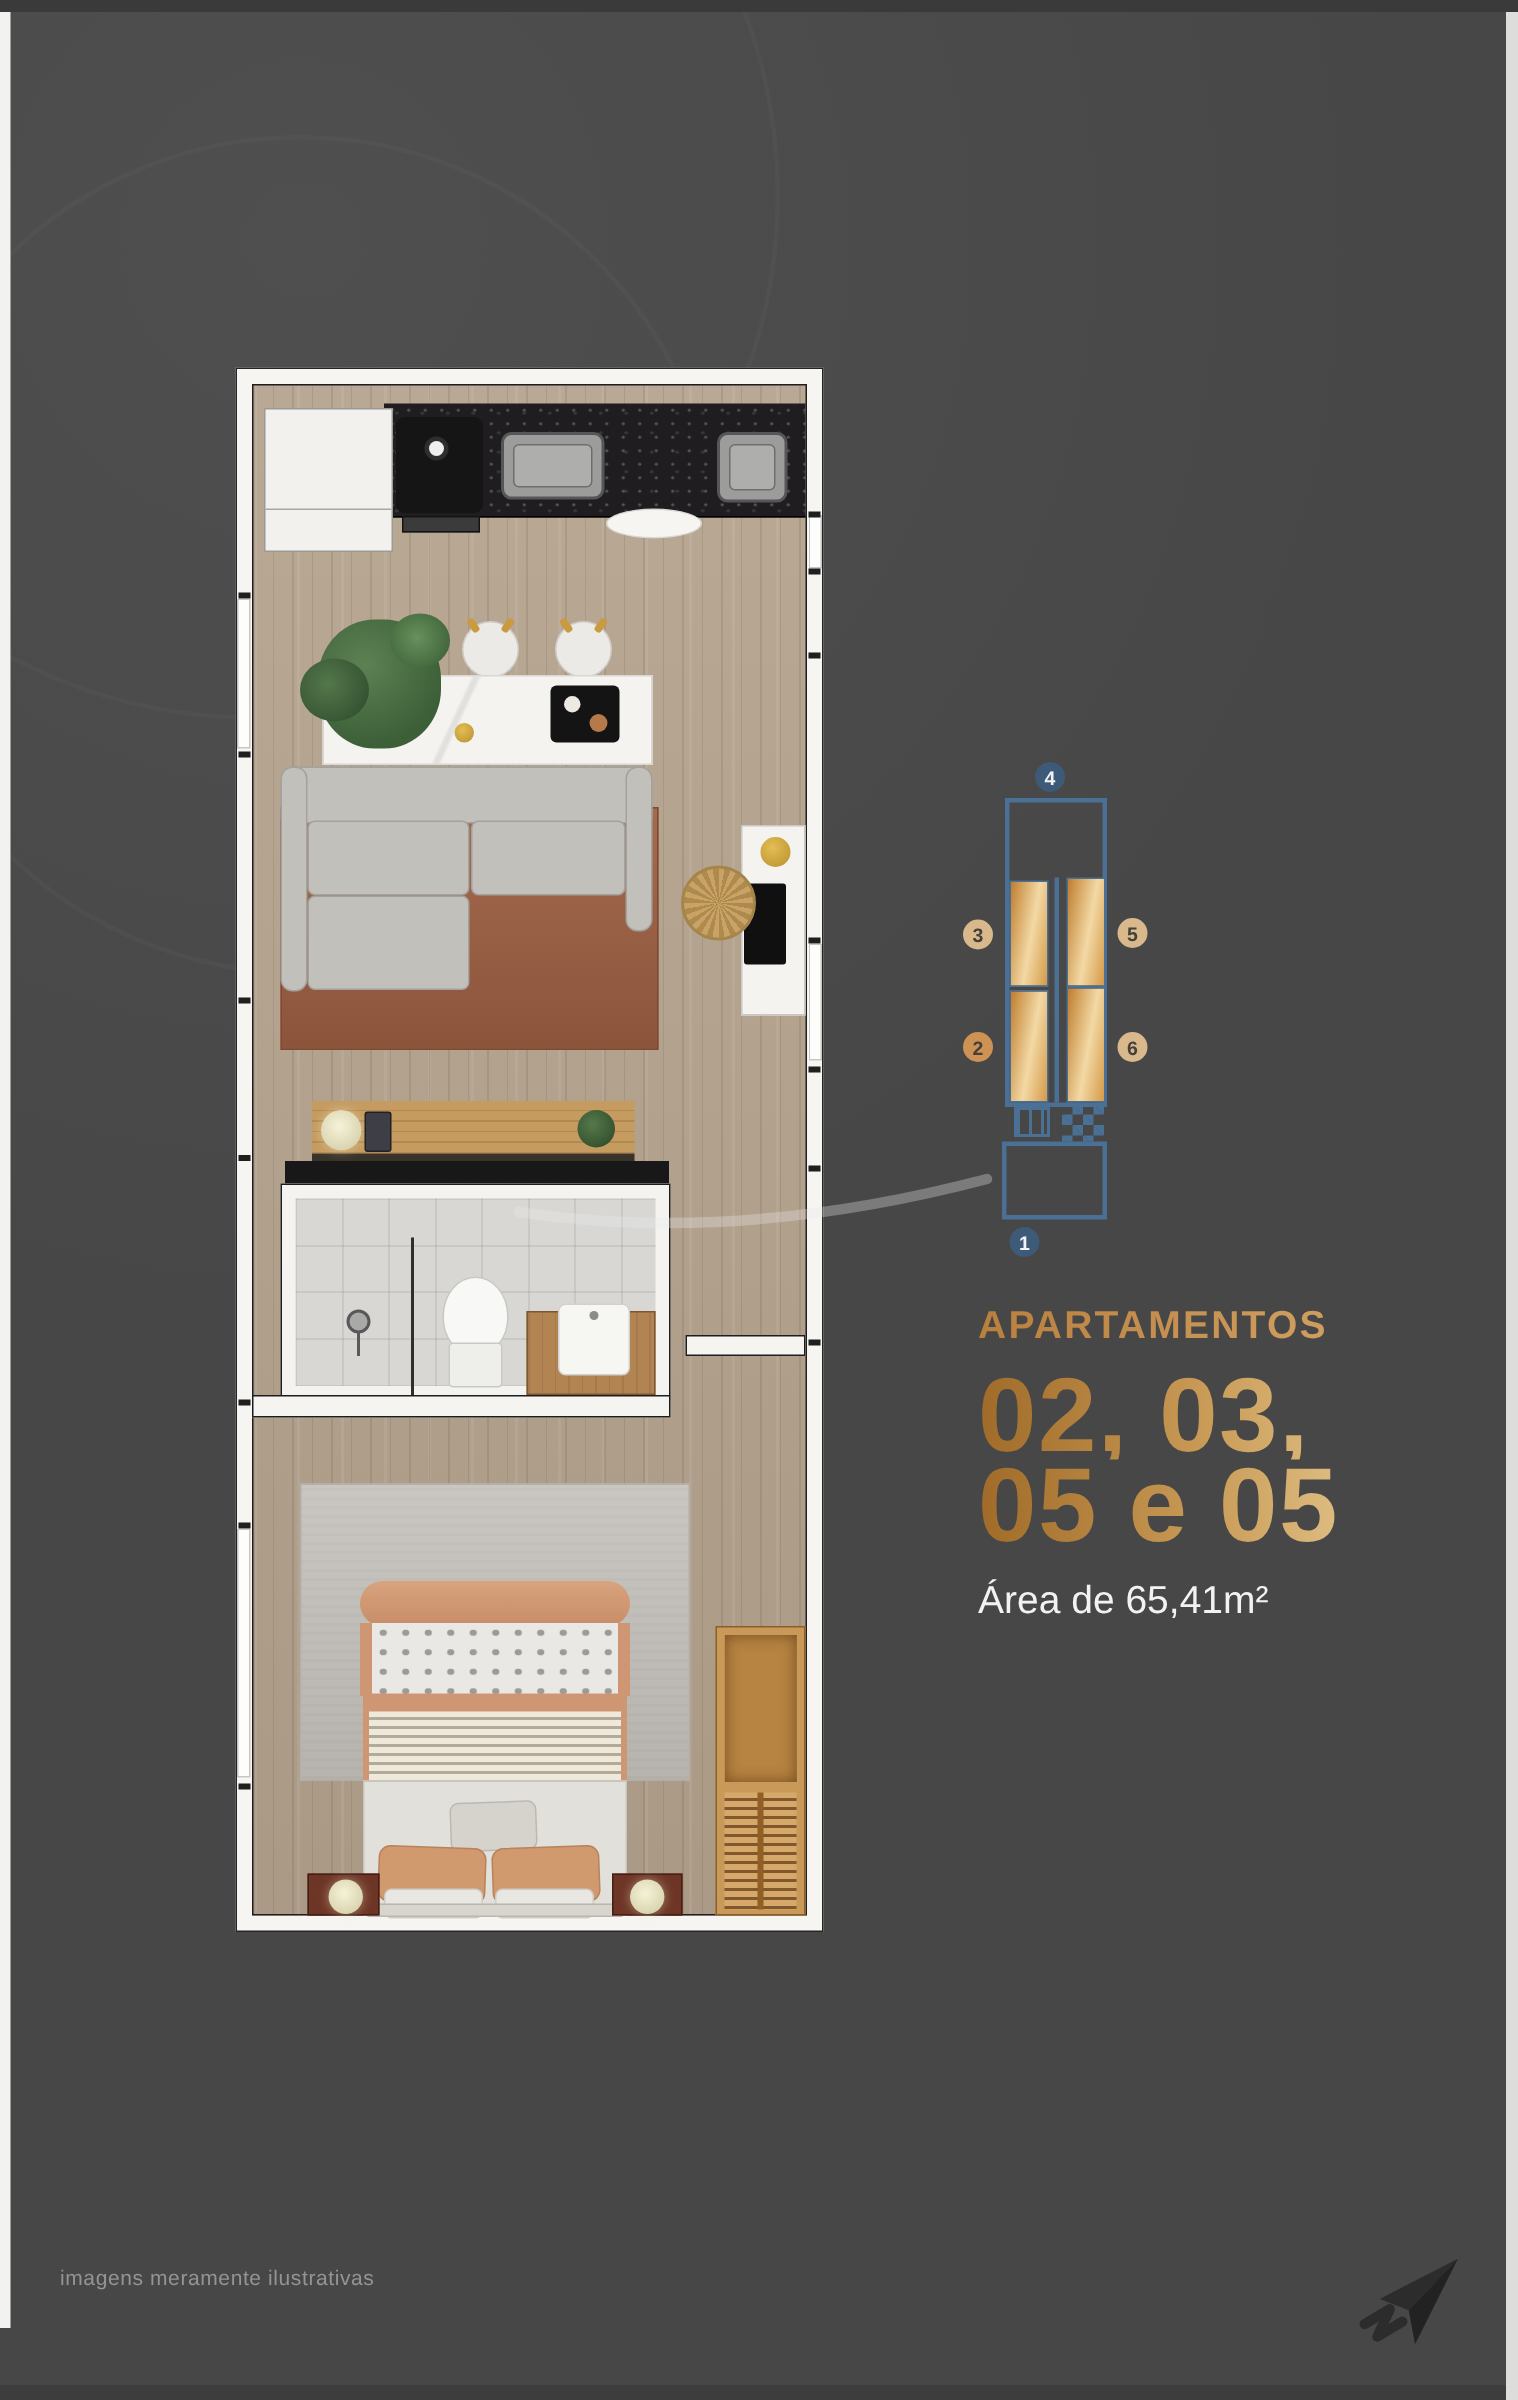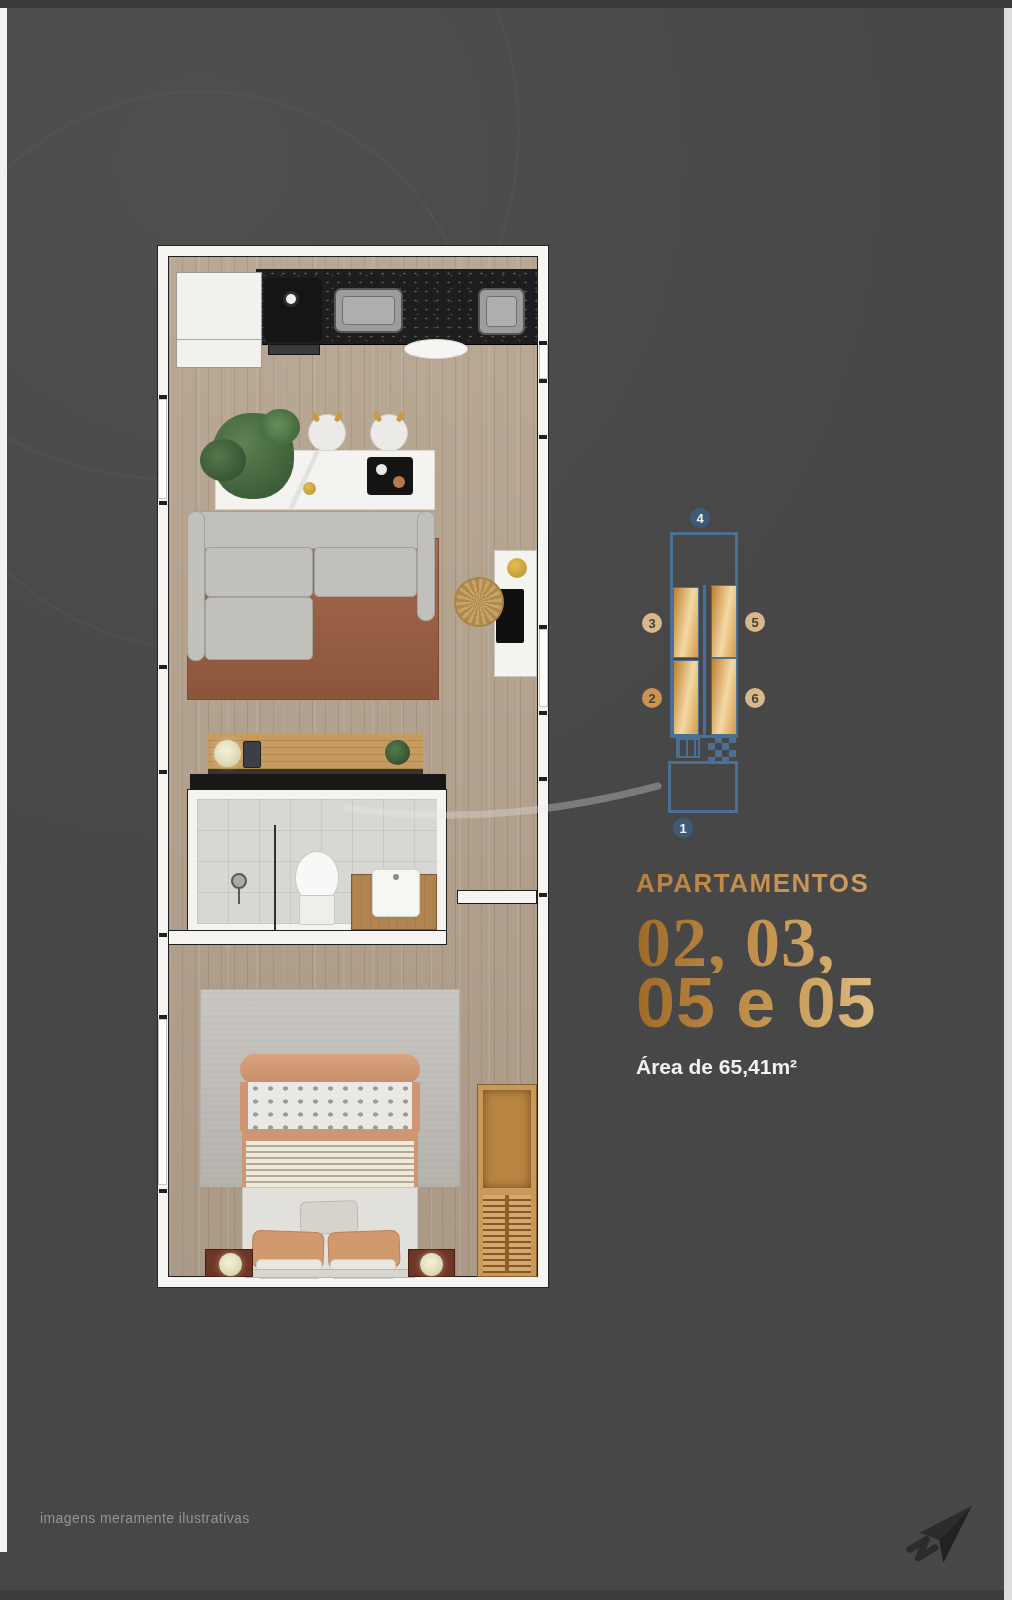--- a/index.html
+++ b/index.html
@@ -122,28 +122,28 @@
       background-position:0 0, 7px 7px; background-size:14px 14px; }
   .ud-stairs { border:2px solid #4b7095;
       background:repeating-linear-gradient(90deg, #4b7095 0 2px, rgba(0,0,0,0) 2px 8px); }
   .badge { width:20px; height:20px; border-radius:50%; font-size:13px; font-weight:bold;
            display:flex; align-items:center; justify-content:center; }
   .badge-blue { background:#3d5a78; color:#f2f2f2; }
   .badge-tan { background:#d9b88c; color:#44403a; }
   .badge-orange { background:#cd9254; color:#44403a; }
 
   
-  #info-panel { left:636px; top:868px; width:330px; z-index:10; }
+  #info-panel { left:652px; top:868px; width:330px; z-index:10; }
   .info-heading { font-size:26px; font-weight:800; letter-spacing:1.5px; color:#c9965a;
                   background:linear-gradient(90deg,#b97f3d,#d9ac6e); -webkit-background-clip:text;
                   background-clip:text; -webkit-text-fill-color:transparent; }
   .info-units { font-size:70px; font-weight:bold; line-height:60px; letter-spacing:1px;
                 background:linear-gradient(90deg, #a06b28, #c89a55 45%, #f2dcab);
                 -webkit-background-clip:text; background-clip:text; -webkit-text-fill-color:transparent; }
-  .info-area { font-size:21px; font-weight:bold; color:#f2f2f2; line-height:35px; }
+  .info-area { font-size:26px; font-weight:normal; color:#f2f2f2; line-height:35px; }
 
   
   .disclaimer { left:40px; top:1510px; font-size:14px; color:#949494; letter-spacing:0.4px; z-index:10; }
   #send-icon { left:898px; top:1492px; z-index:10; }
 </style>
 </head>
 <body>
 
 <div class="page">
 
@@ -263,21 +263,21 @@
     <div class="abs badge badge-blue" style="left:50px; top:3px;">4</div>
     <div class="abs badge badge-tan" style="left:2px; top:108px;">3</div>
     <div class="abs badge badge-tan" style="left:105px; top:107px;">5</div>
     <div class="abs badge badge-orange" style="left:2px; top:183px;">2</div>
     <div class="abs badge badge-tan" style="left:105px; top:183px;">6</div>
     <div class="abs badge badge-blue" style="left:33px; top:313px;">1</div>
   </div>
 
   <div class="abs" id="info-panel">
     <div class="info-heading">APARTAMENTOS</div>
-    <div class="info-units" style="margin-top:14px;font-family:Liberation Serif, serif;">02, 03,</div>
+    <div class="info-units" style="margin-top:14px;">02, 03,</div>
     <div class="info-units">05 e 05</div>
     <div class="info-area" style="margin-top:16px;">Área de 65,41m²</div>
   </div>
 
   <div class="abs disclaimer">imagens meramente ilustrativas</div>
 
   <svg class="abs" id="send-icon" width="84" height="88" viewBox="0 0 100 100">
     <polygon points="88,14 26,46 49,55" fill="#2c2c2c"></polygon>
     <polygon points="88,14 49,55 54,82" fill="#222222"></polygon>
     <path d="M14,66 L34,54 L24,76 L44,64" fill="none" stroke="#2c2c2c" stroke-width="8" stroke-linecap="round" stroke-linejoin="round"></path>

